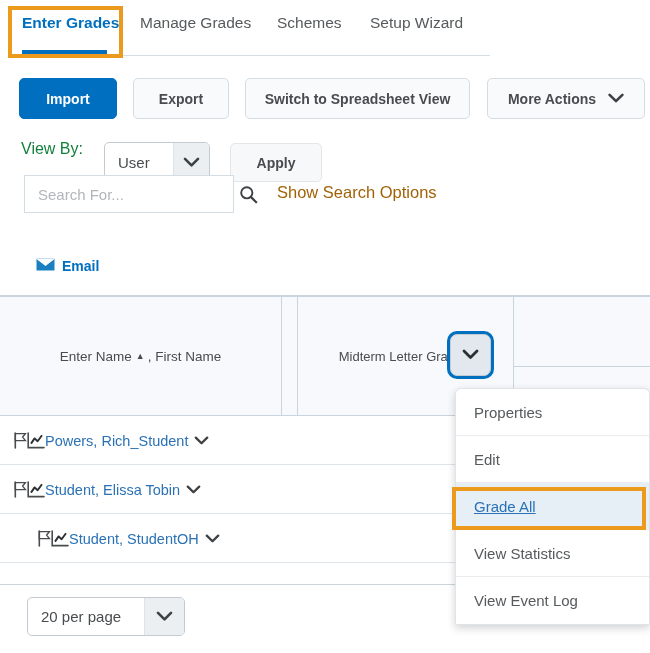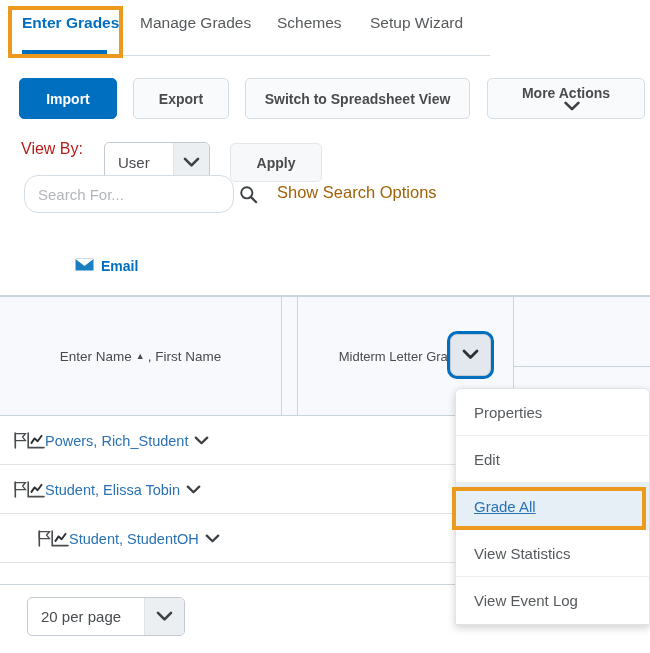--- a/index.html
+++ b/index.html
@@ -89,34 +89,34 @@
     white-space: nowrap;
   }
   .btn.primary {
     background: #006fbf;
     border-color: #006fbf;
     color: #ffffff;
   }
   #btn-import  { left: 19px;  width: 98px; }
   #btn-export  { left: 133px; width: 96px; }
   #btn-sheet   { left: 245px; width: 225px; }
-  #btn-more    { left: 487px; width: 158px; flex-direction: column; }
+  #btn-more    { left: 487px; width: 158px; }
   .btn .chev { margin-left: 12px; display: inline-flex; }
 
   
   #viewby-row {
     position: absolute;
     left: 0; top: 130px;
     width: 650px; height: 44px;
   }
   #viewby-label {
     position: absolute;
     left: 21px; top: 10px;
     font-size: 16px;
-    color: #b91c1c;
+    color: #15803d;
   }
   #viewby-select {
     position: absolute;
     left: 104px; top: 12px;
     width: 106px; height: 40px;
     border: 1px solid #c3cad1;
     border-radius: 5px;
     background: #ffffff;
     display: flex;
     align-items: center;
@@ -157,21 +157,21 @@
   #search-row {
     position: absolute;
     left: 0; top: 175px;
     width: 650px; height: 40px;
   }
   #search-box {
     position: absolute;
     left: 24px; top: 0;
     width: 210px; height: 38px;
     border: 1px solid #d5dde4;
-    border-radius: 14px;
+    border-radius: 0;
     background: #ffffff;
     display: flex;
     align-items: center;
     cursor: text;
   }
   #search-input {
     flex: 1;
     border: none;
     outline: none;
     background: transparent;
@@ -198,21 +198,20 @@
   }
 
   
   #email-link {
     position: absolute;
     left: 36px; top: 257px;
     display: flex;
     align-items: center;
     gap: 7px;
     cursor: pointer;
-    margin-left: 39px;
   }
   #email-link .lbl {
     font-size: 14px;
     font-weight: bold;
     color: #006fbf;
   }
 
   
   #grade-table {
     position: absolute;

